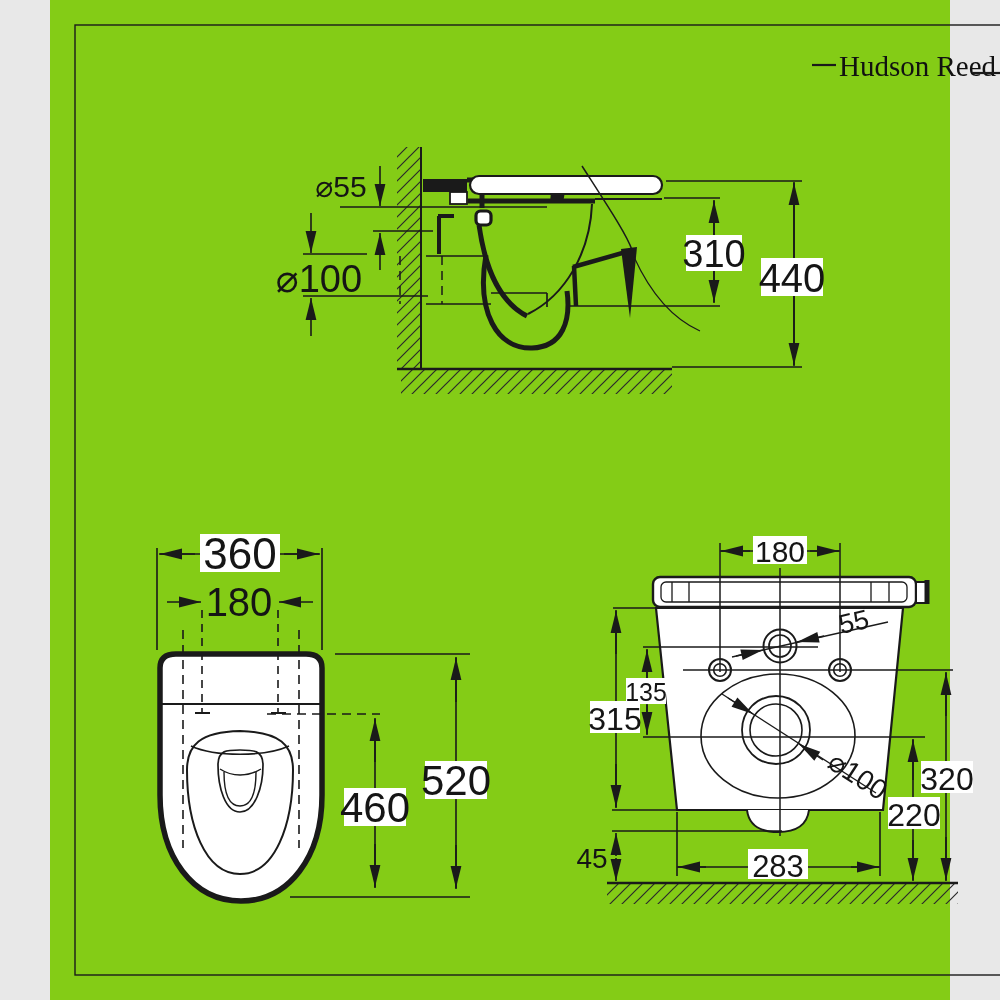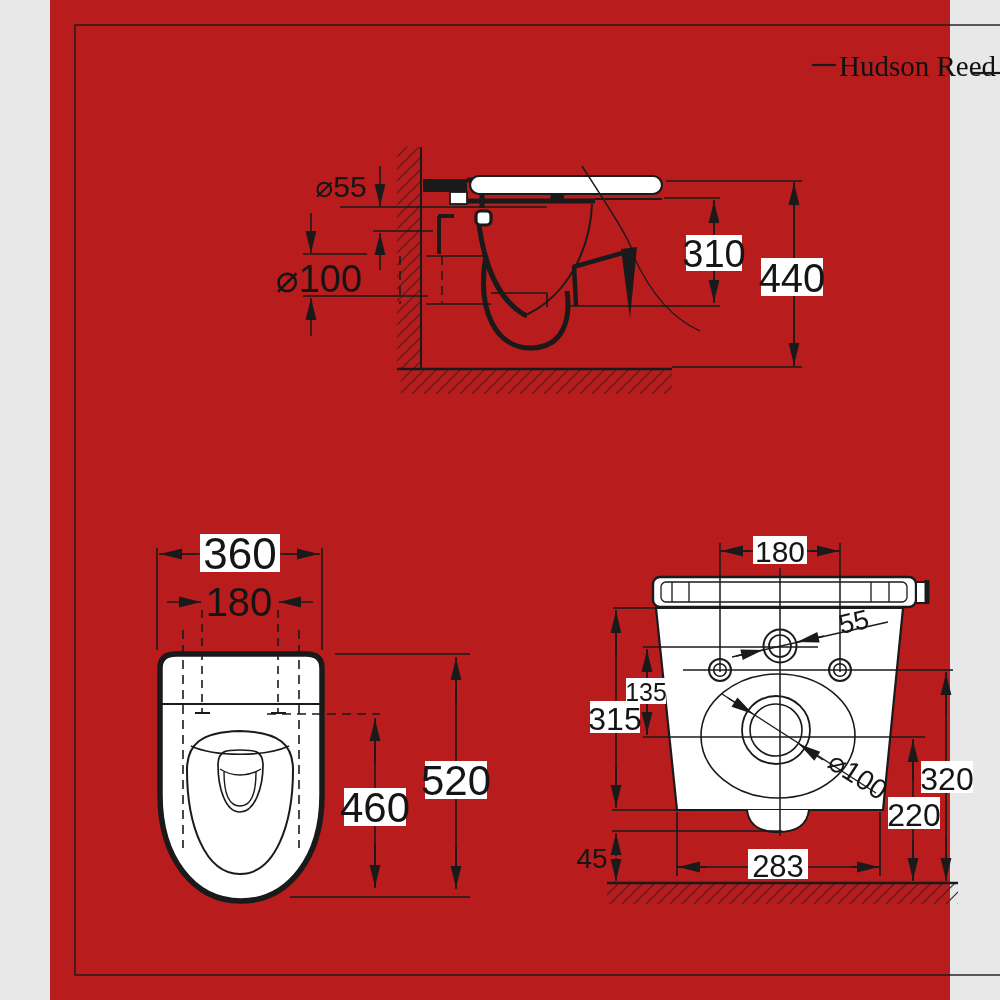--- a/index.html
+++ b/index.html
@@ -1,16 +1,16 @@
 <!DOCTYPE html>
 <html><head>
 <meta charset="utf-8">
 <style>
   html,body{margin:0;padding:0;background:#e8e8e8;}
-  .sheet{position:relative;width:900px;height:1000px;background:#b91c1c;margin:0 auto;
+  .sheet{position:relative;width:900px;height:1000px;background:#84cc16;margin:0 auto;
          font-family:"Liberation Sans","DejaVu Sans",sans-serif;}
   svg{position:absolute;left:0;top:0;}
   svg text{fill:#151515;font-family:"Liberation Sans","DejaVu Sans",sans-serif;}
   .logo-text{font-family:"Liberation Serif","DejaVu Serif",serif;font-size:29px;fill:#111;}
   .ln{stroke:#1a1a1a;fill:none;}
 </style>
 </head>
 <body>
 
 <div class="sheet">

